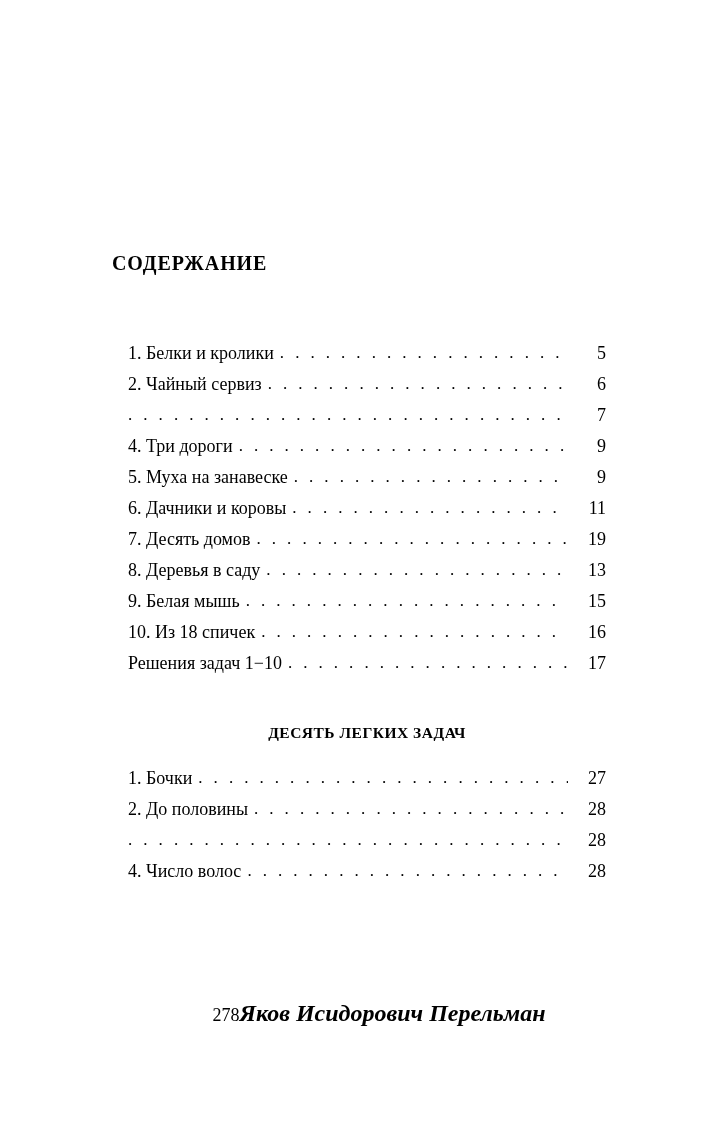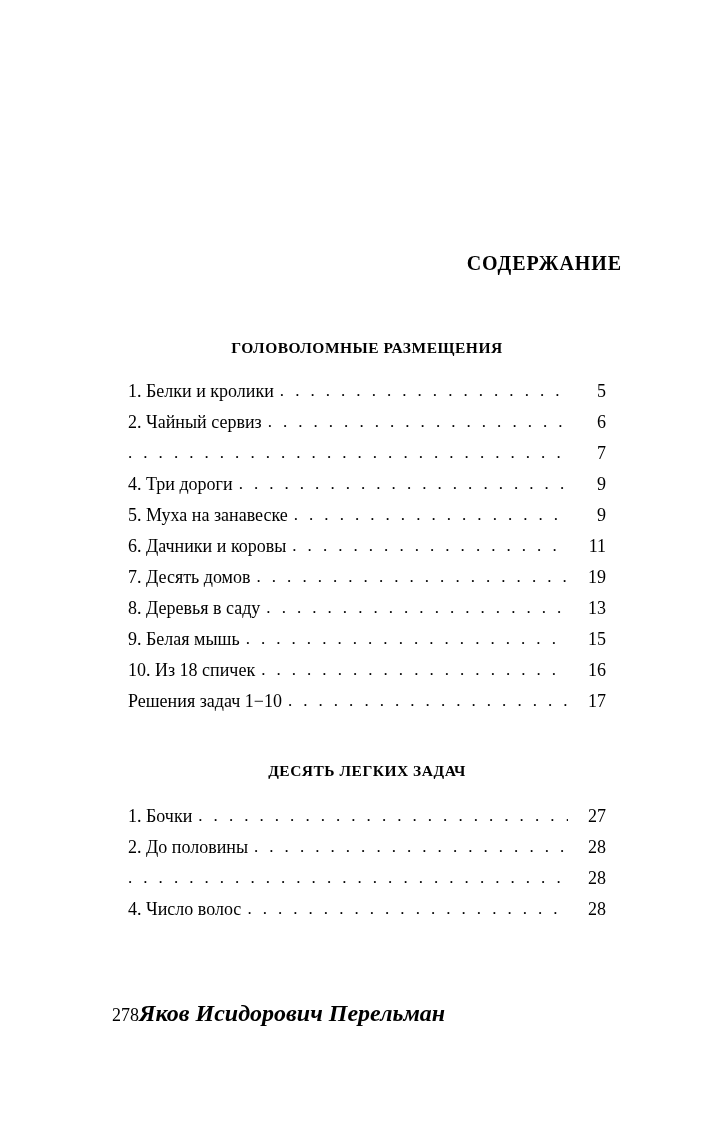--- a/index.html
+++ b/index.html
@@ -23,21 +23,21 @@
     height: 1123px;
     box-sizing: border-box;
   }
   .content {
     position: absolute;
     left: 112px;
     top: 252px;
     width: 510px;
   }
   .doc-title {
-    text-align: right;
+    text-align: left;
     font-size: 20px;
     font-weight: bold;
     letter-spacing: 0.9px;
     margin: 0 0 62px 0;
   }
   .section-heading {
     text-align: center;
     font-size: 15.5px;
     font-weight: bold;
     letter-spacing: 0.5px;
@@ -78,47 +78,46 @@
     margin-right: 4px;
   }
   .toc-page {
     flex: 0 0 34px;
     text-align: right;
     white-space: nowrap;
     font-size: 18px;
   }
   .footer {
     position: absolute;
-    left: 112px;
+    left: 124px;
     top: 1000px;
     width: 510px;
     display: flex;
     align-items: baseline;
-    justify-content: flex-start;
+    justify-content: center;
   }
   .footer-page {
     font-size: 18px;
   }
   .footer-author {
     font-size: 24px;
     font-style: italic;
     font-weight: bold;
   }
 </style>
 </head>
 <body>
 
 <div class="page">
 
   <div class="content">
 
     <h1 class="doc-title">СОДЕРЖАНИЕ</h1>
 
     <div class="section-heading">
-      <div>ГОЛОВОЛОМНЫЕ РАЗМЕЩЕНИЯ</div>
     </div>
 
     <ul class="toc-list">
       <li class="toc-row">
         <span class="toc-label">1. Белки и кролики</span>
         <span class="toc-dots">. . . . . . . . . . . . . . . . . . . . . . . . . . . . . . . . . . . . . . . . . . . . . . . . . . . . . . . . . .</span>
         <span class="toc-page">5</span>
       </li>
       <li class="toc-row">
         <span class="toc-label">2. Чайный сервиз</span>

